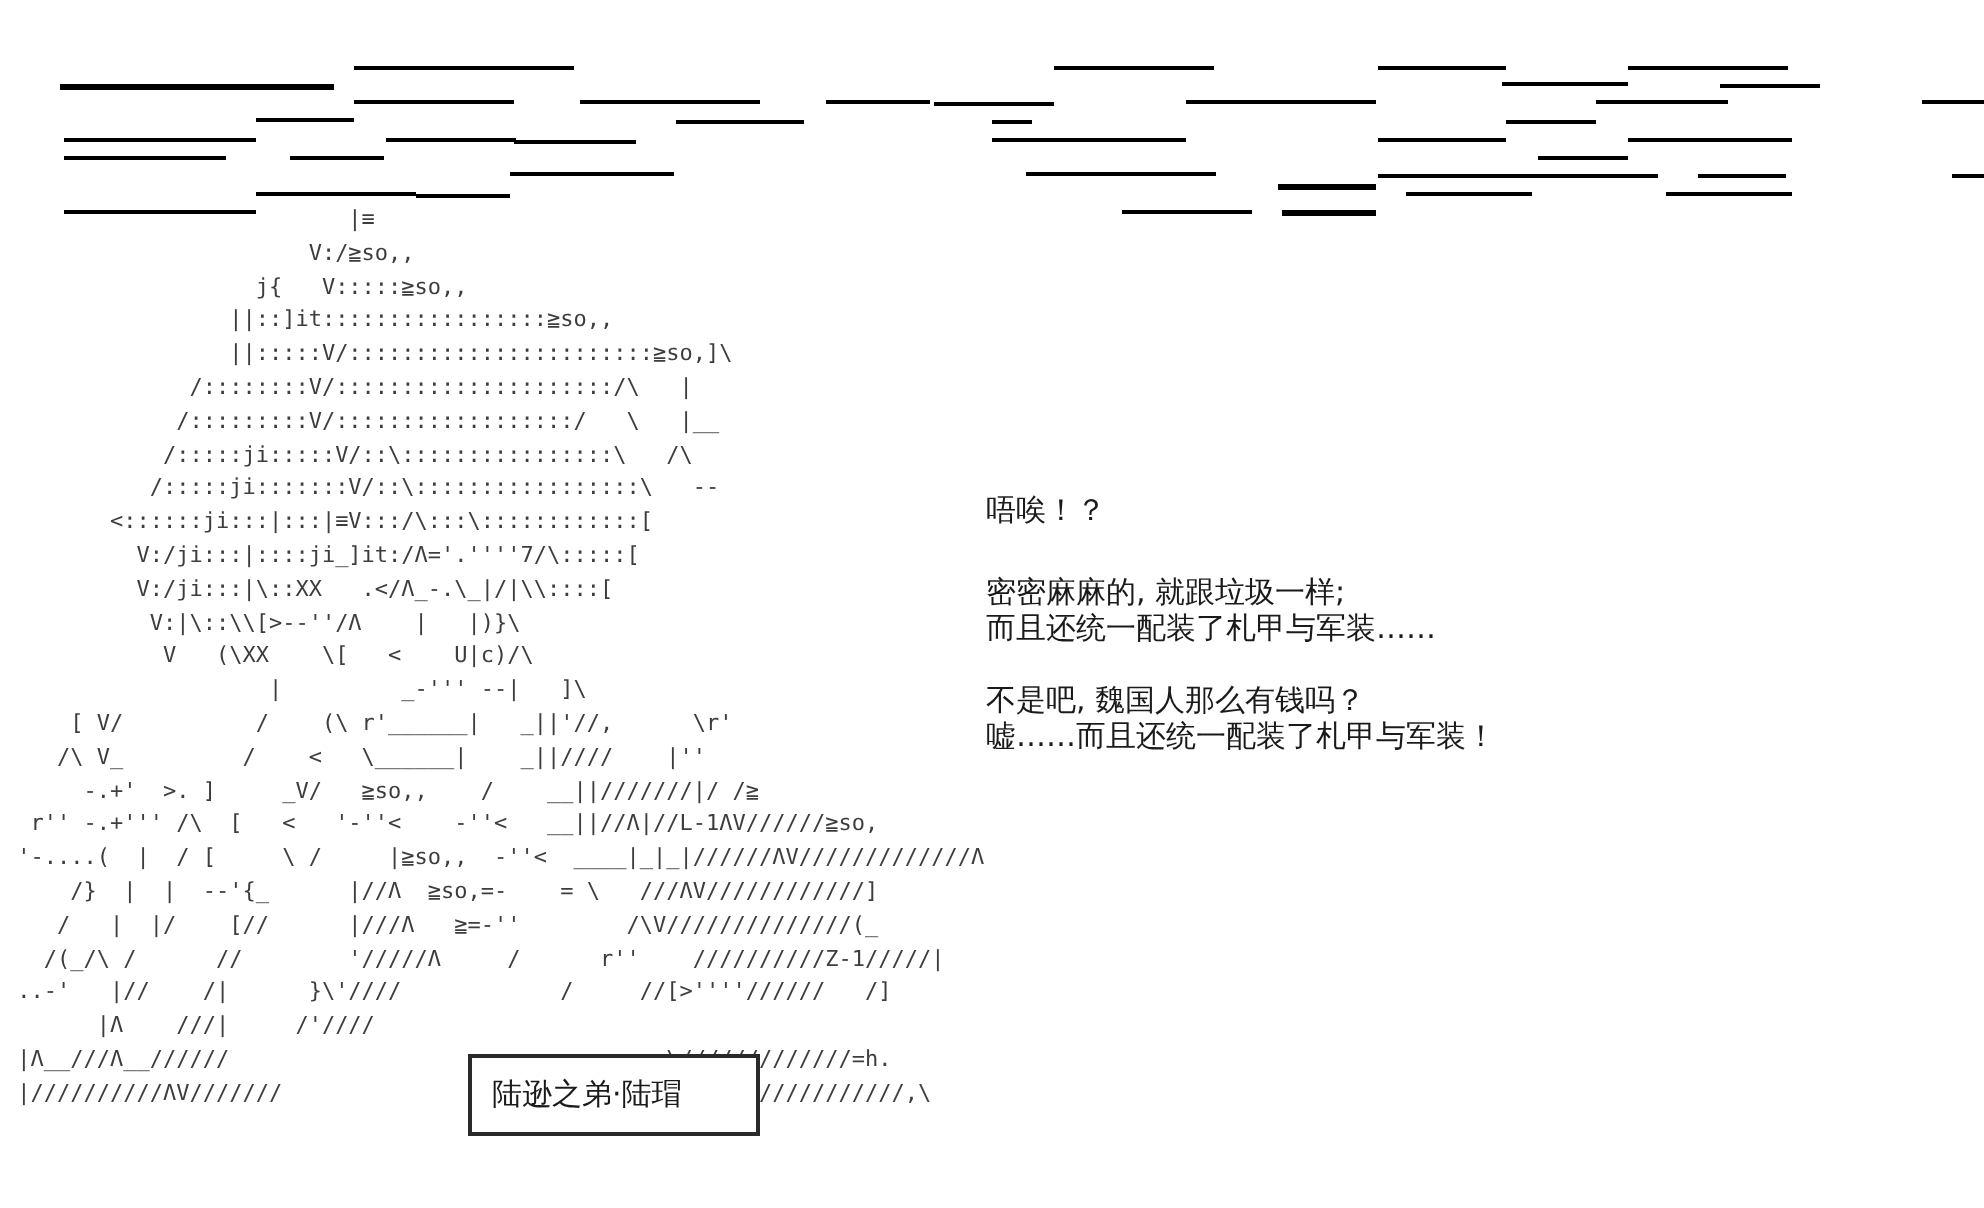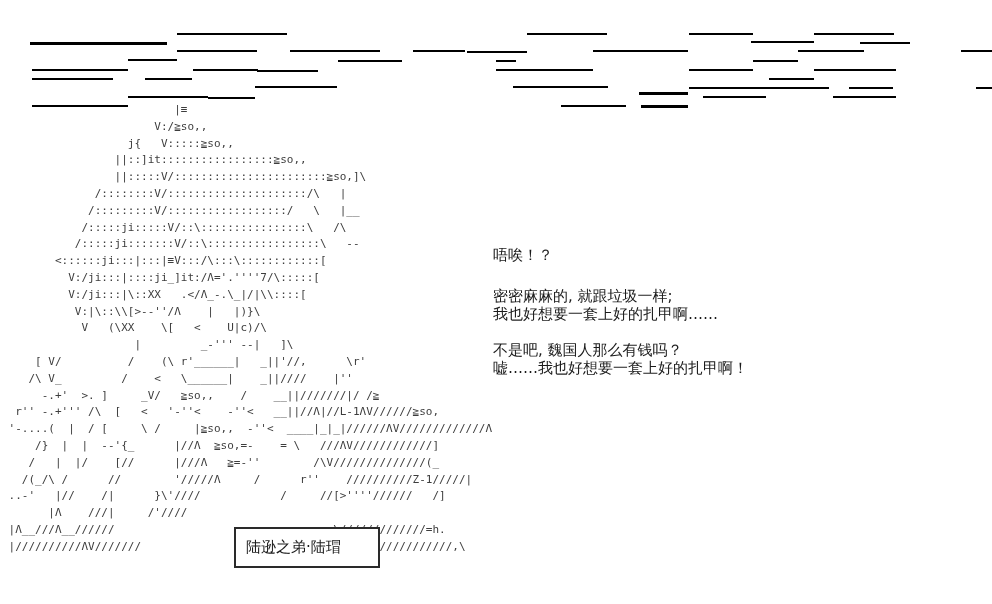--- a/index.html
+++ b/index.html
@@ -117,22 +117,22 @@
     /   |  |/    [//      |///Λ   ≧=-''        /\V//////////////(_
    /(_/\ /      //        '/////Λ     /      r''    //////////Z-1/////|
  ..-'   |//    /|      }\'////            /     //[&gt;''''//////   /]
        |Λ    ///|     /'////
  |Λ__///Λ__//////                                 \/////////////=h.
  |//////////ΛV///////                              \''//////////////,\</pre>
 
   <div>
     <div class="dialogue-line" style="top:246px">唔唉！？</div>
     <div class="dialogue-line" style="top:287px">密密麻麻的, 就跟垃圾一样;</div>
-    <div class="dialogue-line" style="top:305px">我也好想要一套上好的扎甲啊……</div>
+    <div class="dialogue-line" style="top:305px">而且还统一配装了札甲与军装……</div>
     <div class="dialogue-line" style="top:341px">不是吧, 魏国人那么有钱吗？</div>
-    <div class="dialogue-line" style="top:359px">嘘……我也好想要一套上好的扎甲啊！</div>
+    <div class="dialogue-line" style="top:359px">嘘……而且还统一配装了札甲与军装！</div>
   </div>
 
   <div id="name-box">
     <span>陆逊之弟·陆瑁</span>
   </div>
 
 </div>
 
 </body></html>

